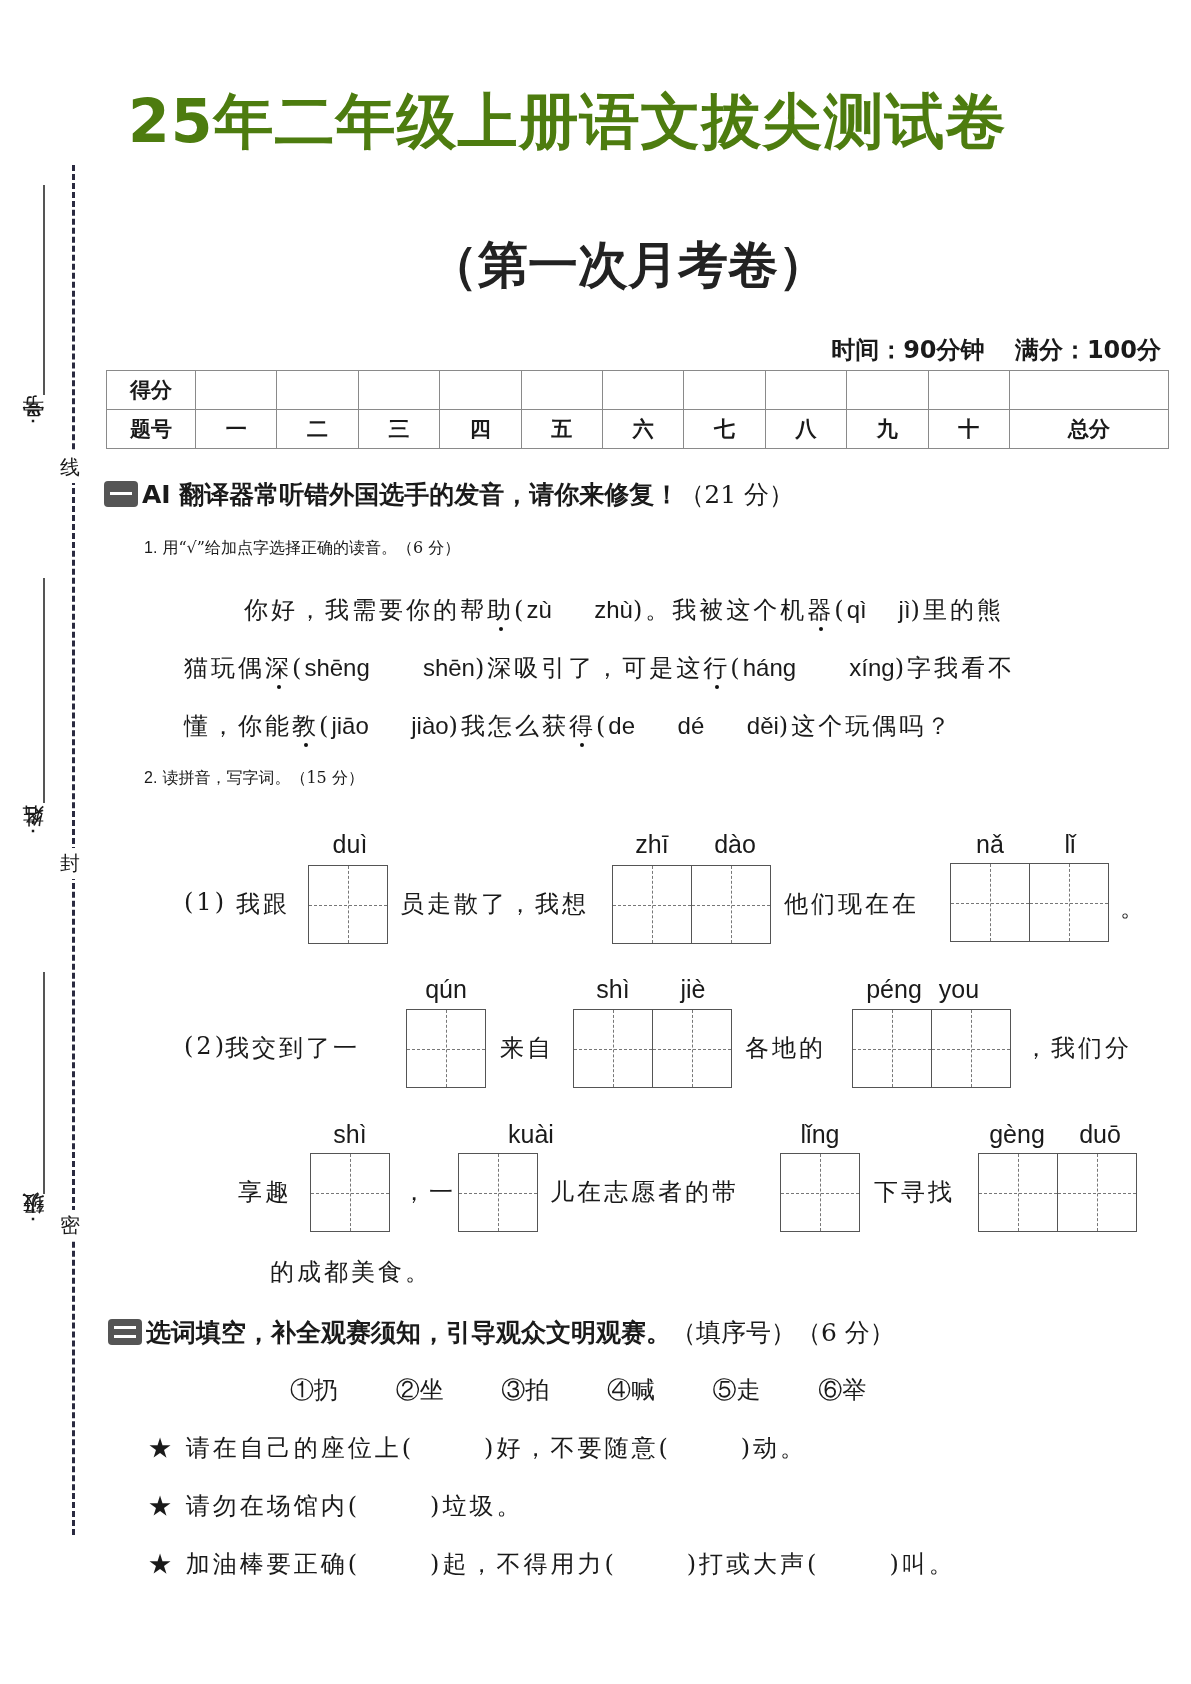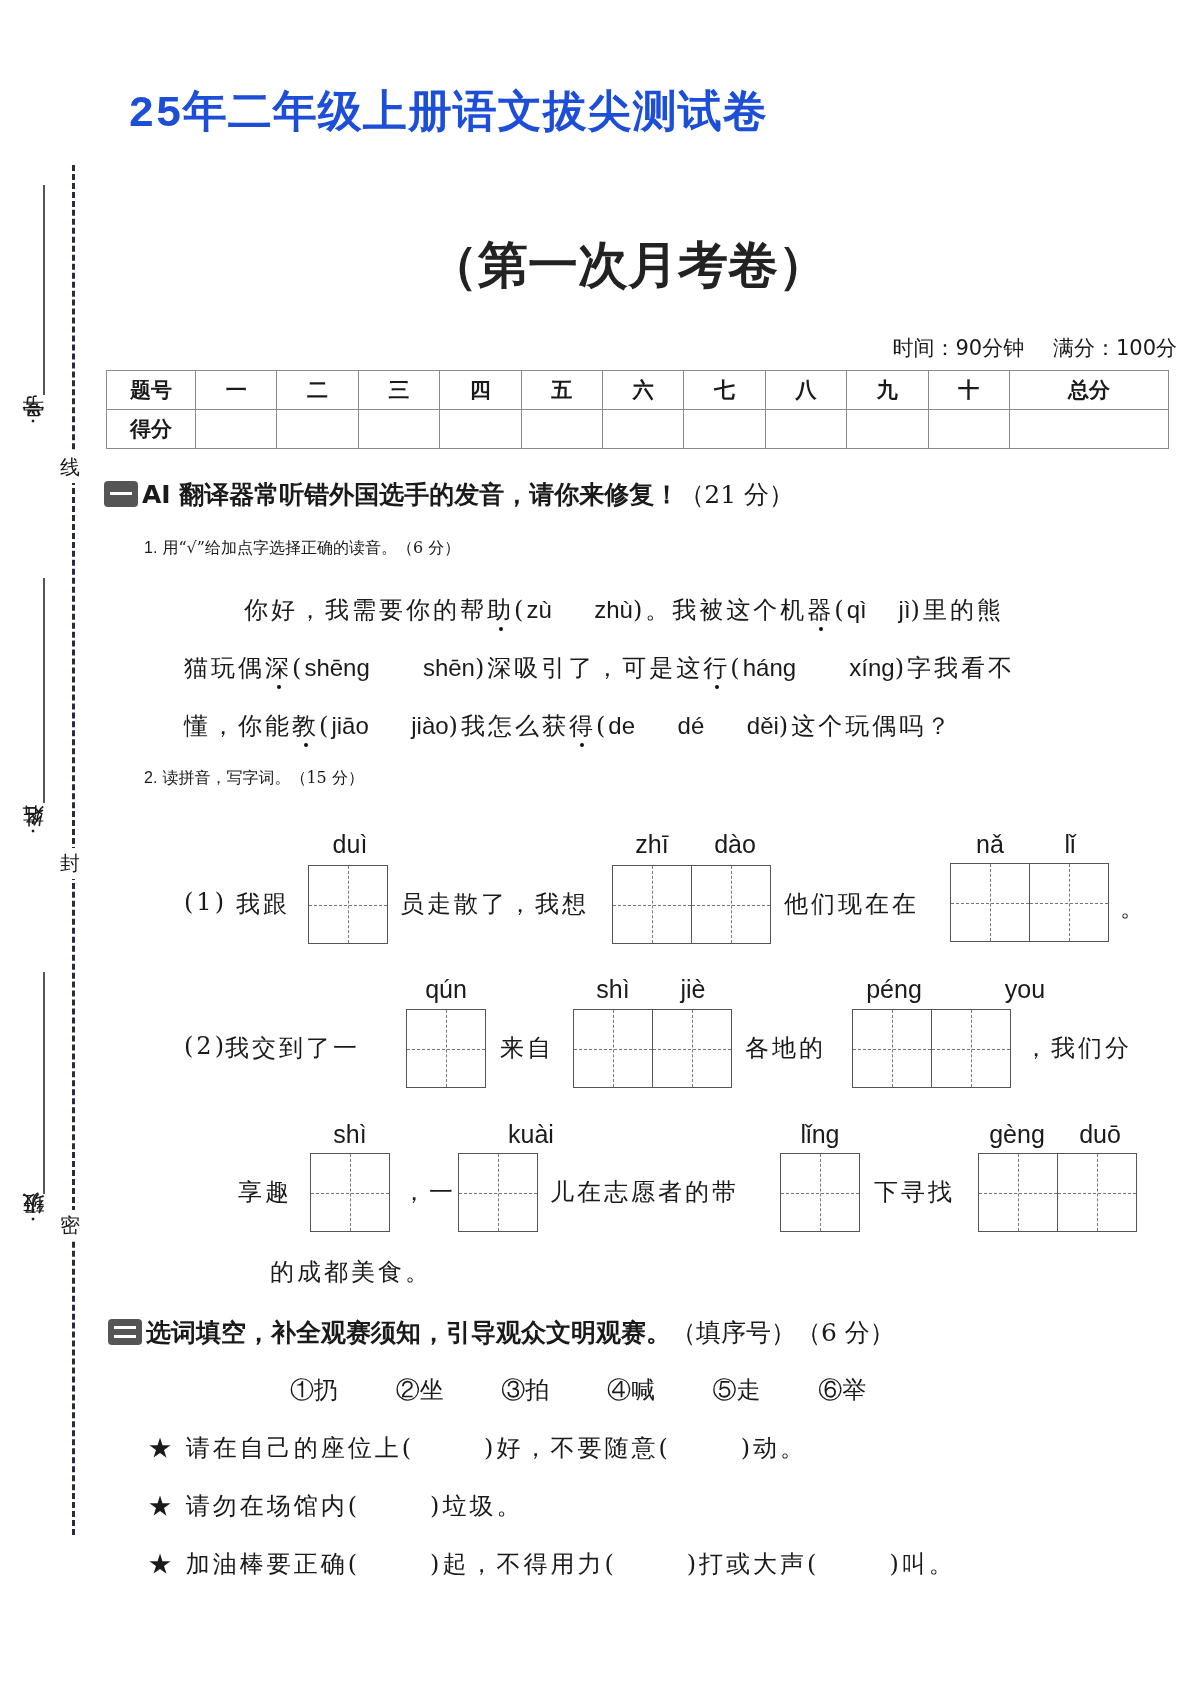--- a/index.html
+++ b/index.html
@@ -1,21 +1,21 @@
 <!DOCTYPE html>
 <html><head>
 <meta charset="utf-8">
 <style>
   html, body { margin:0; padding:0; background:#ffffff; }
   body { width:1191px; height:1684px; position:relative; overflow:hidden;
          font-family:"DejaVu Sans","Liberation Sans",sans-serif; color:#1a1a1a; }
   .abs { position:absolute; }
-  .title { left:128px; top:82px; font-size:44px; font-weight:bold; letter-spacing:1px; white-space:nowrap; color:#1d4ed8;font-family:Liberation Mono, monospace; }
+  .title { left:128px; top:82px; font-size:60px; font-weight:bold; letter-spacing:1px; white-space:nowrap; color:#4d7c0f; }
   .subtitle { left:428px; top:232px; font-size:50px; font-weight:bold; white-space:nowrap; color:#222; }
-  .meta { right:14px; top:334px; font-size:21px; font-weight:normal; white-space:nowrap; }
+  .meta { right:30px; top:334px; font-size:24px; font-weight:bold; white-space:nowrap; }
   .meta span { margin-left:22px; }
   table.score { position:absolute; left:106px; top:370px; width:1063px; border-collapse:collapse; }
   table.score td { border:1px solid #8a8a8a; height:38px; text-align:center; font-size:21px; font-weight:bold; padding:0; }
   table.score td.lbl { width:88px; }
   .margin-line { position:absolute; left:72px; top:165px; height:1370px; border-left:3px dashed #2a2a40; }
   .margin-mark { position:absolute; left:60px; font-size:20px; background:#fff; padding:2px 0; }
   .side-rule { position:absolute; left:43px; width:2px; background:#555; }
   .side-label { position:absolute; left:18px; font-size:22px; writing-mode:vertical-rl; transform:rotate(180deg); white-space:nowrap; }
   .sec-head { font-size:25px; font-weight:bold; white-space:nowrap; }
   .sec-badge { display:inline-block; width:34px; height:26px; background:#555; border-radius:4px; vertical-align:middle; margin-right:4px; position:relative; top:-2px; }
@@ -47,47 +47,47 @@
 <div class="abs title">25年二年级上册语文拔尖测试卷</div>
 <div class="abs subtitle">（第一次月考卷）</div>
 <div class="abs meta">
   <span>时间：90分钟</span>
   <span>满分：100分</span>
 </div>
 
 <table class="score">
   <tbody>
       <tr>
+    <td class="lbl">得分</td>
+    <td></td>
+    <td></td>
+    <td></td>
+    <td></td>
+    <td></td>
+    <td></td>
+    <td></td>
+    <td></td>
+    <td></td>
+    <td></td>
+    <td></td>
+  </tr>
+  <tr>
     <td class="lbl">题号</td>
     <td>一</td>
     <td>二</td>
     <td>三</td>
     <td>四</td>
     <td>五</td>
     <td>六</td>
     <td>七</td>
     <td>八</td>
     <td>九</td>
     <td>十</td>
     <td>总分</td>
   </tr>
-  <tr>
-    <td class="lbl">得分</td>
-    <td></td>
-    <td></td>
-    <td></td>
-    <td></td>
-    <td></td>
-    <td></td>
-    <td></td>
-    <td></td>
-    <td></td>
-    <td></td>
-    <td></td>
-  </tr>
 </tbody>
   </table>
 
 <div class="margin-line"></div>
 <div class="margin-mark" style="top:452px;">线</div>
 <div class="margin-mark" style="top:848px;">封</div>
 <div class="margin-mark" style="top:1210px;">密</div>
 
 <div class="side-rule" style="top:185px;height:210px;"></div>
 <div class="side-label" style="top:412px;">学号：</div>
@@ -142,21 +142,21 @@
 <div class="grid" style="left:950px;top:863px;">
     <div class="cell"></div>
     <div class="cell"></div>
   </div>
 <div class="abs line-text" style="left:1120px;top:892px;">。</div>
 
 <div class="pin" style="left:420px;top:975px;width:52px;">qún</div>
 <div class="pin" style="left:590px;top:975px;width:46px;">shì</div>
 <div class="pin" style="left:670px;top:975px;width:46px;">jiè</div>
 <div class="pin" style="left:858px;top:975px;width:72px;">péng</div>
-<div class="pin" style="left:997px;top:975px;width:56px;">you</div>
+<div class="pin" style="left:931px;top:975px;width:56px;">you</div>
 
 <div class="abs line-text" style="left:184px;top:1032px;">(2)</div>
 <div class="abs line-text" style="left:225px;top:1032px;">我交到了一</div>
 <div class="grid" style="left:406px;top:1009px;">
     <div class="cell"></div>
   </div>
 <div class="abs line-text" style="left:500px;top:1032px;">来自</div>
 <div class="grid" style="left:573px;top:1009px;">
     <div class="cell"></div>
     <div class="cell"></div>

